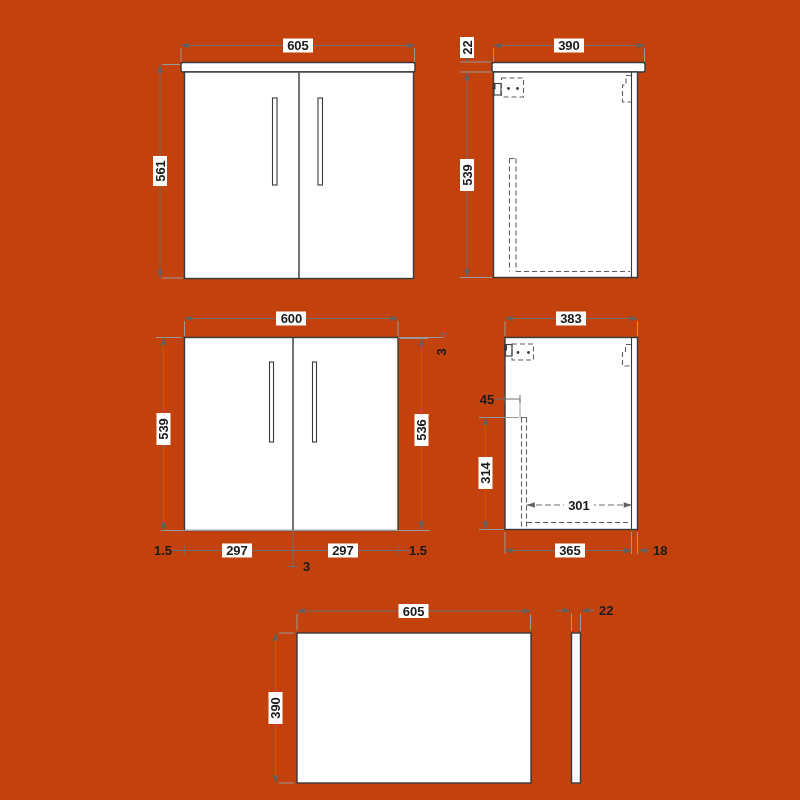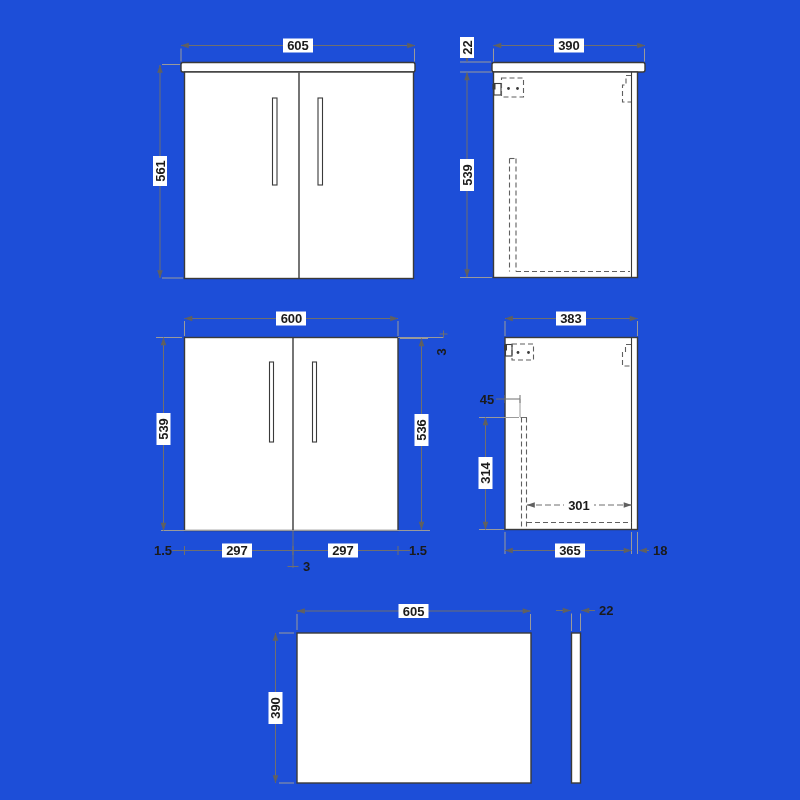--- a/index.html
+++ b/index.html
@@ -1,16 +1,16 @@
 <!DOCTYPE html>
 <html><head>
 <meta charset="utf-8">
 <style>
   html,body{margin:0;padding:0;background:#ffffff;}
-  .canvas{position:relative;width:800px;height:800px;background:#1d4ed8;overflow:hidden;
+  .canvas{position:relative;width:800px;height:800px;background:#c2410c;overflow:hidden;
           font-family:"Liberation Sans",sans-serif;}
   svg{display:block;}
   .ol   {stroke:#3a3a3a;stroke-width:1.4;fill:#ffffff;}
   .olt  {stroke:#3a3a3a;stroke-width:1.1;fill:#ffffff;}
   .sol  {fill:#3a3a3a;stroke:none;}
   .dim  {stroke:#6f6f6f;stroke-width:1;fill:none;}
   .ext  {stroke:#9a9a9a;stroke-width:1;fill:none;}
   .hid  {stroke:#5f5f5f;stroke-width:1.1;fill:none;stroke-dasharray:5 3;}
   .hdim {stroke:#6f6f6f;stroke-width:1;fill:none;stroke-dasharray:6 3;}
   .bg   {fill:#ffffff;stroke:none;}

